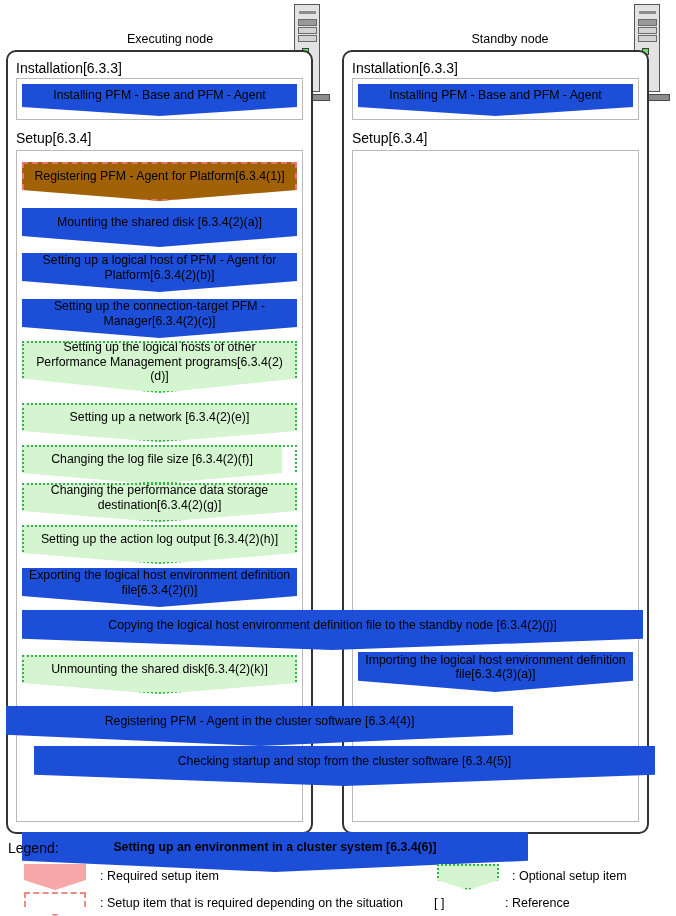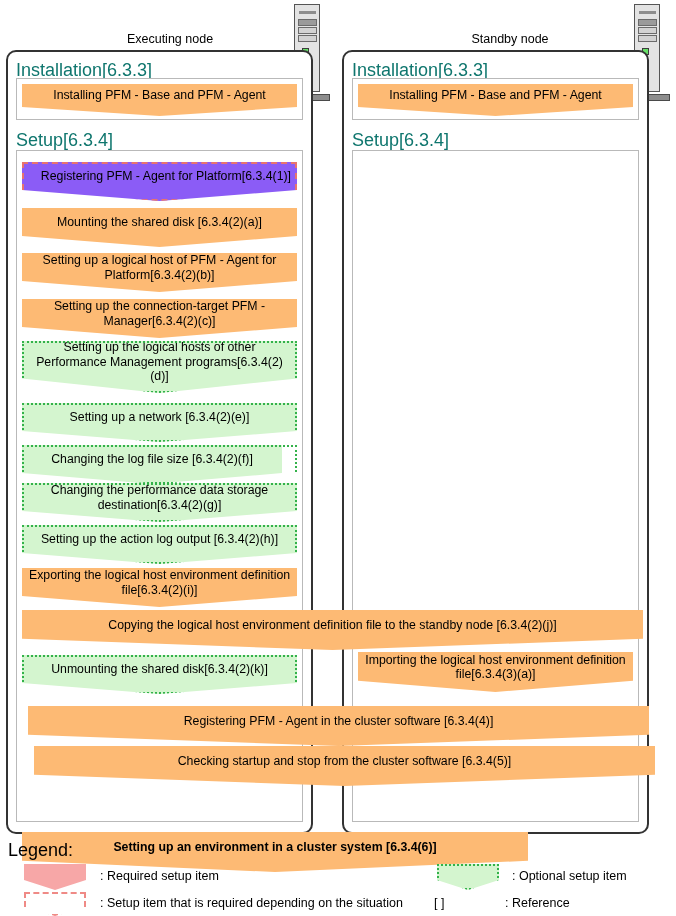--- a/index.html
+++ b/index.html
@@ -84,22 +84,22 @@
     border: 2px solid #333333;
     border-radius: 10px;
     background: #ffffff;
     box-sizing: border-box;
   }
   #panel-exec    { left: 6px;   top: 50px; width: 307px; height: 784px; }
   #panel-standby { left: 342px; top: 50px; width: 307px; height: 784px; }
 
   .section-label {
     position: absolute;
-    font-size: 18px;
-    color: #0f766e;
+    font-size: 14px;
+    color: #000000;
     white-space: nowrap;
   }
   .section-box {
     position: absolute;
     border: 1px solid #b9b9b9;
     background: #ffffff;
     box-sizing: border-box;
   }
 
   
@@ -125,44 +125,44 @@
     font-size: 12.3px;
     line-height: 14.5px;
     color: #000;
     padding: 0 6px;
     
     clip-path: polygon(0 0, 100% 0, 100% 72%, 50% 100%, 0 72%);
   }
   .flow .txt { position: relative; top: -5px; width: 100%; }
 
   .flow.required {
-    background: #fdba74;
+    background: #1d4ed8;
   }
   .flow.optional {
     background: #d4f5cf;
   }
   
   .outline {
     position: absolute;
     box-sizing: border-box;
     pointer-events: none;
     clip-path: polygon(0 0, 100% 0, 100% 72%, 50% 100%, 0 72%);
   }
   .outline.green-dotted {
     border: 2px dotted #33b24a;
     background: transparent;
   }
   .outline.red-dashdot {
     border: 2px dashed #e8736f;
     background: transparent;
   }
-  .flow.conditional { background: #8b5cf6; text-align: right; }
-
-  
-  #legend-title { position: absolute; left: 8px; top: 840px; font-size: 18px; }
+  .flow.conditional { background: #a16207; }
+
+  
+  #legend-title { position: absolute; left: 8px; top: 840px; font-size: 14px; }
 
   .legend-row { position: absolute; font-size: 12.5px; white-space: nowrap; }
   .legend-swatch {
     position: absolute;
     clip-path: polygon(0 0, 100% 0, 100% 62%, 50% 100%, 0 62%);
     box-sizing: border-box;
   }
   .legend-swatch.req { background: #f7a7a7; }
   .legend-swatch.opt { background: #d4f5cf; }
   .legend-outline {
@@ -272,21 +272,21 @@
     <div class="outline green-dotted" style="left: 22px; top: 655px; width: 275px; height: 39px;"></div>
     <div class="flow required" style="left: 358px; top: 84px; width: 275px; height: 32px;">
       <div class="txt">Installing PFM - Base and PFM - Agent</div>
     </div>
     <div class="flow required" style="left: 358px; top: 652px; width: 275px; height: 40px;">
       <div class="txt">Importing the logical host environment definition file[6.3.4(3)(a)]</div>
     </div>
     <div class="flow required" style="left: 22px; top: 610px; width: 621px; height: 40px;">
       <div class="txt">Copying the logical host environment definition file to the standby node [6.3.4(2)(j)]</div>
     </div>
-    <div class="flow required" style="left: 28px; top: 706px; width: 621px; height: 40px;">
+    <div class="flow required" style="left: 6px; top: 706px; width: 507px; height: 40px;">
       <div class="txt">Registering PFM - Agent in the cluster software [6.3.4(4)]</div>
     </div>
     <div class="flow required" style="left: 22px; top: 746px; width: 621px; height: 40px; margin-left: 12px;">
       <div class="txt">Checking startup and stop from the cluster software [6.3.4(5)]</div>
     </div>
     <div class="flow required" style="left: 22px; top: 832px; width: 506px; height: 40px; font-weight: bold;">
       <div class="txt">Setting up an environment in a cluster system [6.3.4(6)]</div>
     </div>
   </div>
 

